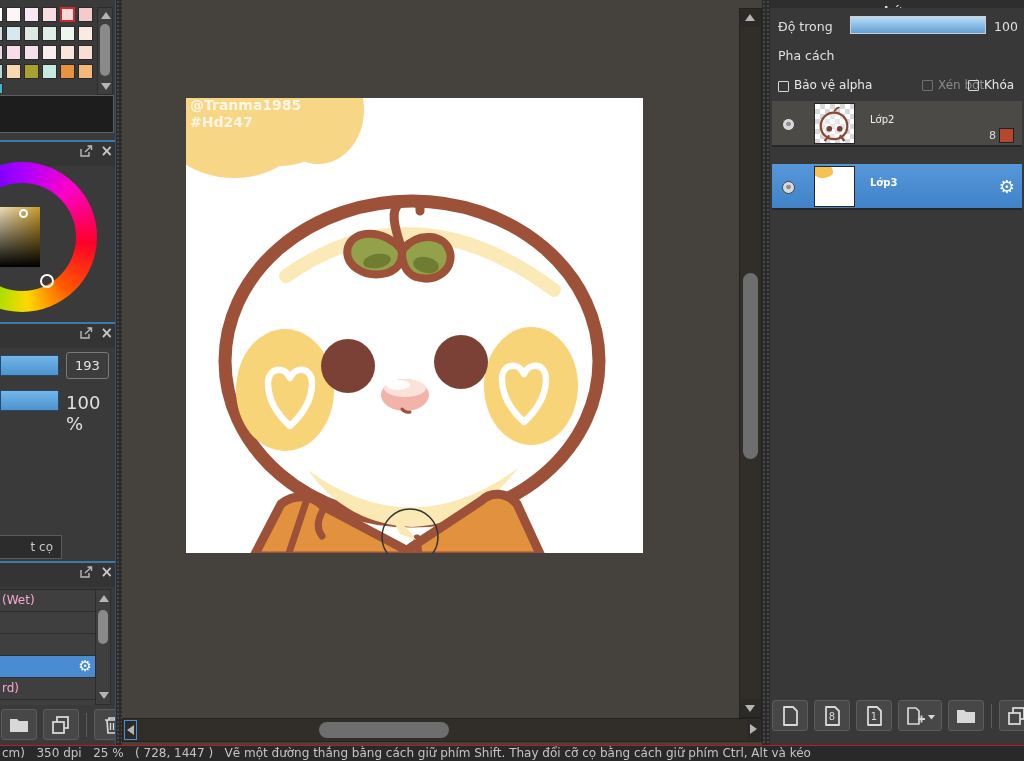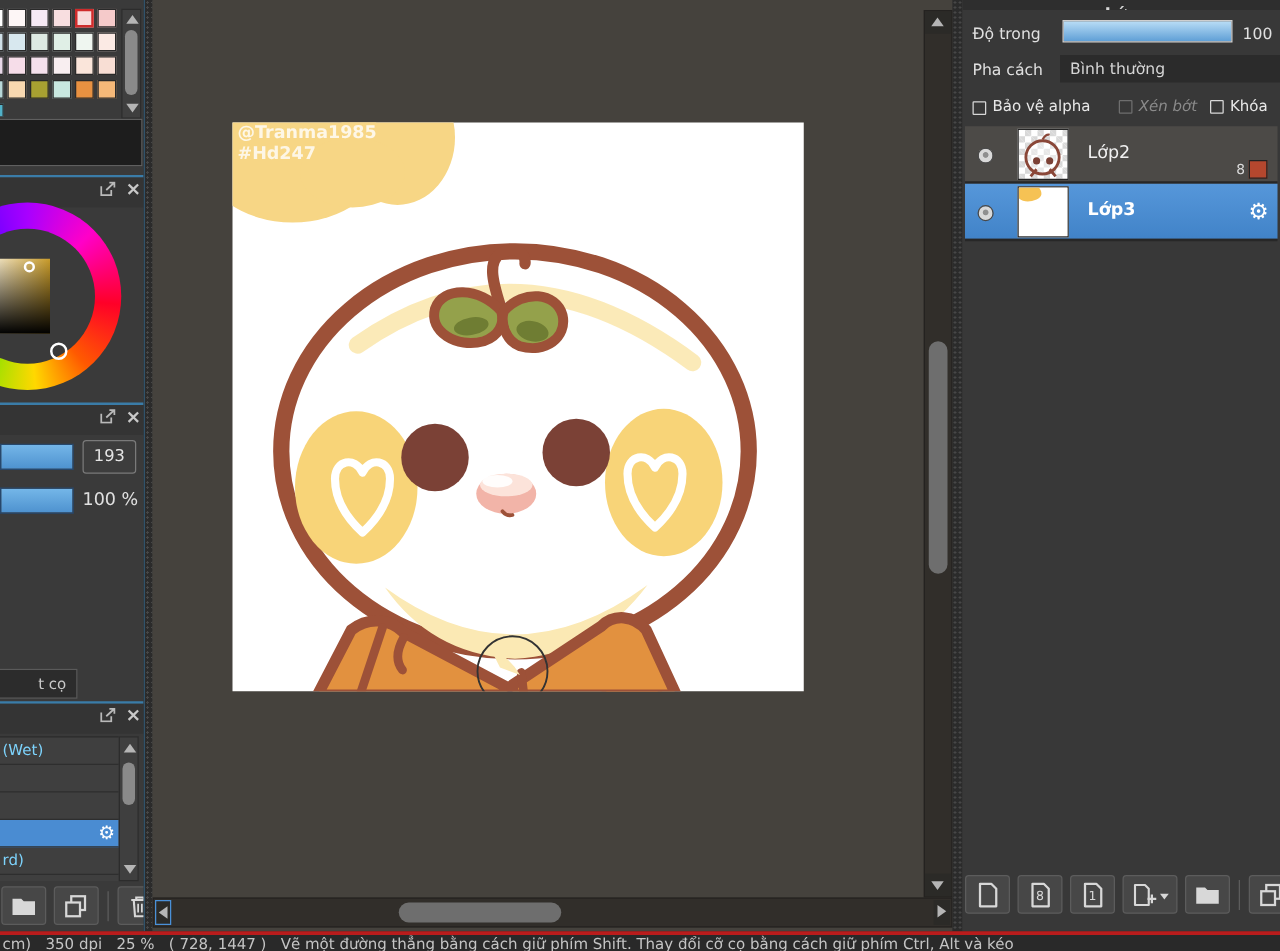--- a/index.html
+++ b/index.html
@@ -29,26 +29,26 @@
     background:conic-gradient(from 0deg,#a800ff 0deg,#ff00c8 45deg,#ff0028 95deg,#ff5a00 140deg,#ffd800 175deg,#9ee000 205deg,#00d23c 240deg,#00b4c8 270deg,#0050ff 300deg,#7a00ff 335deg,#a800ff 360deg);}
   .wheel-hole{position:absolute;left:21px;top:21px;width:108px;height:108px;border-radius:50%;background:#3a3a3a;}
   .sv-box{position:absolute;left:-20px;top:207px;width:60px;height:60px;
     background:linear-gradient(to bottom,rgba(0,0,0,0) 0%,#000 100%),linear-gradient(to right,#fff 0%,#c89b2a 100%);}
   .picker-dot{position:absolute;border:2px solid #fff;border-radius:50%;background:transparent;}
 
   
   .hslider{position:absolute;left:0;height:21px;background:linear-gradient(#74b6e8,#4e92cf);border:1px solid #27476b;}
   .val-box{position:absolute;left:66px;width:43px;height:27px;background:#3d3d3d;border:1px solid #7a7a7a;border-radius:3px;
            font-size:13px;color:#e5e5e5;text-align:center;line-height:25px;}
-  .val-text{position:absolute;left:66px;font-size:14px;color:#e0e0e0;}
+  .val-text{position:absolute;left:66px;font-size:18px;color:#e0e0e0;}
 
   .brush-tab{position:absolute;left:-6px;top:535px;width:68px;height:24px;background:#2c2c2c;border:1px solid #5a5a5a;
              font-size:12px;color:#c8c8c8;text-align:right;padding:4px 8px 0 0;}
   .brush-list{position:absolute;left:0;top:589px;width:95px;height:116px;background:#3f3f3f;border-top:1px solid #2a2a2a;}
-  .brush-row{position:relative;height:22px;border-bottom:1px solid #2e2e2e;font-size:12px;color:#7dd3fc;
+  .brush-row{position:relative;height:22px;border-bottom:1px solid #2e2e2e;font-size:12px;color:#f9a8d4;
              padding:3px 0 0 2px;white-space:nowrap;overflow:hidden;}
   .brush-row.selected{background:#4a8cd2;color:#fff;}
   .gear{position:absolute;right:3px;top:1px;color:#fff;font-size:15px;}
   .toolbar{position:absolute;display:flex;align-items:center;}
   .tb-btn{width:36px;height:31px;background:#474747;border:1px solid #5c5c5c;border-radius:3px;margin-right:6px;
           display:flex;align-items:center;justify-content:center;cursor:pointer;flex:none;}
   .tb-divider{width:1px;height:24px;background:#5c5c5c;margin:0 7px 0 1px;flex:none;}
 
   
   .gutter{position:absolute;top:0;height:745px;background:#2b2b2b;
@@ -86,37 +86,37 @@
              background:linear-gradient(#b9ddf6,#5f9fd6);}
   .rp-dropdown{position:absolute;left:78px;top:44px;width:176px;height:22px;background:#2b2b2b;
                font-size:12.5px;color:#d5d5d5;padding:3px 0 0 8px;}
   .chk{position:absolute;top:78px;display:flex;align-items:center;gap:5px;font-size:12px;color:#e8e8e8;}
   .chk .box{width:11px;height:11px;border:1.5px solid #d8d8d8;border-radius:1px;background:transparent;}
   .chk.disabled{color:#8a8a8a;}
   .chk.disabled .box{border-color:#6e6e6e;}
 
   .layer-list{position:absolute;left:2px;top:101px;width:250px;}
   .layer-row{position:relative;height:46px;background:#4c4a47;border-bottom:2px solid #272727;cursor:pointer;}
-  .layer-row.selected{background:linear-gradient(#5697da,#4183c8);}
+  .layer-row.selected{background:linear-gradient(#5697da,#4183c8);margin-top:17px;}
   .eye{position:absolute;left:10px;top:17px;width:13px;height:13px;border-radius:50%;border:1px solid #4a4a4a;
        background:radial-gradient(circle at 50% 45%, #8f8f8f 0 24%, #d9d9d9 32% 72%, #777 100%);}
   .thumb{position:absolute;left:42px;top:2px;width:41px;height:41px;border:1px solid #252525;background:#fff;}
   .thumb.checker{background-color:#fff;
     background-image:linear-gradient(45deg,#d8d8d8 25%,transparent 25%,transparent 75%,#d8d8d8 75%),
                      linear-gradient(45deg,#d8d8d8 25%,transparent 25%,transparent 75%,#d8d8d8 75%);
     background-size:10px 10px;background-position:0 0,5px 5px;}
   .thumb svg{position:absolute;left:0;top:0;}
-  .layer-name{position:absolute;left:98px;top:13px;font-size:14px;color:#f0f0f0;}
+  .layer-name{position:absolute;left:98px;top:13px;font-size:10px;color:#f0f0f0;}
   .layer-row.selected .layer-name{font-weight:bold;color:#fff;}
   .layer-badge{position:absolute;right:26px;bottom:3px;font-size:11px;color:#ddd;}
   .layer-chip{position:absolute;right:8px;bottom:2px;width:15px;height:15px;border:1px solid #222;}
   .layer-gear{position:absolute;right:7px;top:12px;font-size:18px;color:#fff;}
 
   
-  .status-bar{position:absolute;left:0;top:745px;width:1024px;height:16px;background:#292929;border-top:3px solid #b91c1c;
+  .status-bar{position:absolute;left:0;top:745px;width:1024px;height:16px;background:#292929;border-top:1px solid #b91c1c;
               font-size:12px;color:#c4c4c4;white-space:pre;overflow:hidden;padding-left:2px;}
 </style>
 </head>
 <body>
 
 <div class="app">
 
   <div class="left-panel">
     <div class="swatch-grid">
         <div class="swatch" style="left: 0px; top: 0px; background: rgb(255, 255, 255);"></div>
@@ -310,28 +310,27 @@
   <div class="gutter gr"></div>
 
   <div class="right-panel">
     <div class="rp-title"><span>Lớp</span></div>
 
     <div class="rp-label" style="left:8px;top:19px;">Độ trong</div>
     <div class="rp-slider"></div>
     <div class="rp-label" style="left:224px;top:19px;">100</div>
 
     <div class="rp-label" style="left:8px;top:48px;">Pha cách</div>
-    <div class="rp-dropdown">Bình thường</div>
 
     <div id="rp-checks">
         <label class="chk" style="left: 8px; align-items: flex-end;">
           <span class="box"></span>
           <span>Bảo vệ alpha</span>
         </label>
-        <label class="chk disabled" style="left: 125px; font-style: italic;">
+        <label class="chk disabled" style="left: 152px;">
           <span class="box"></span>
           <span>Xén bớt</span>
         </label>
         <label class="chk" style="left: 198px; justify-content: center;">
           <span class="box"></span>
           <span>Khóa</span>
         </label>
       </div>
 
     <div class="layer-list">

